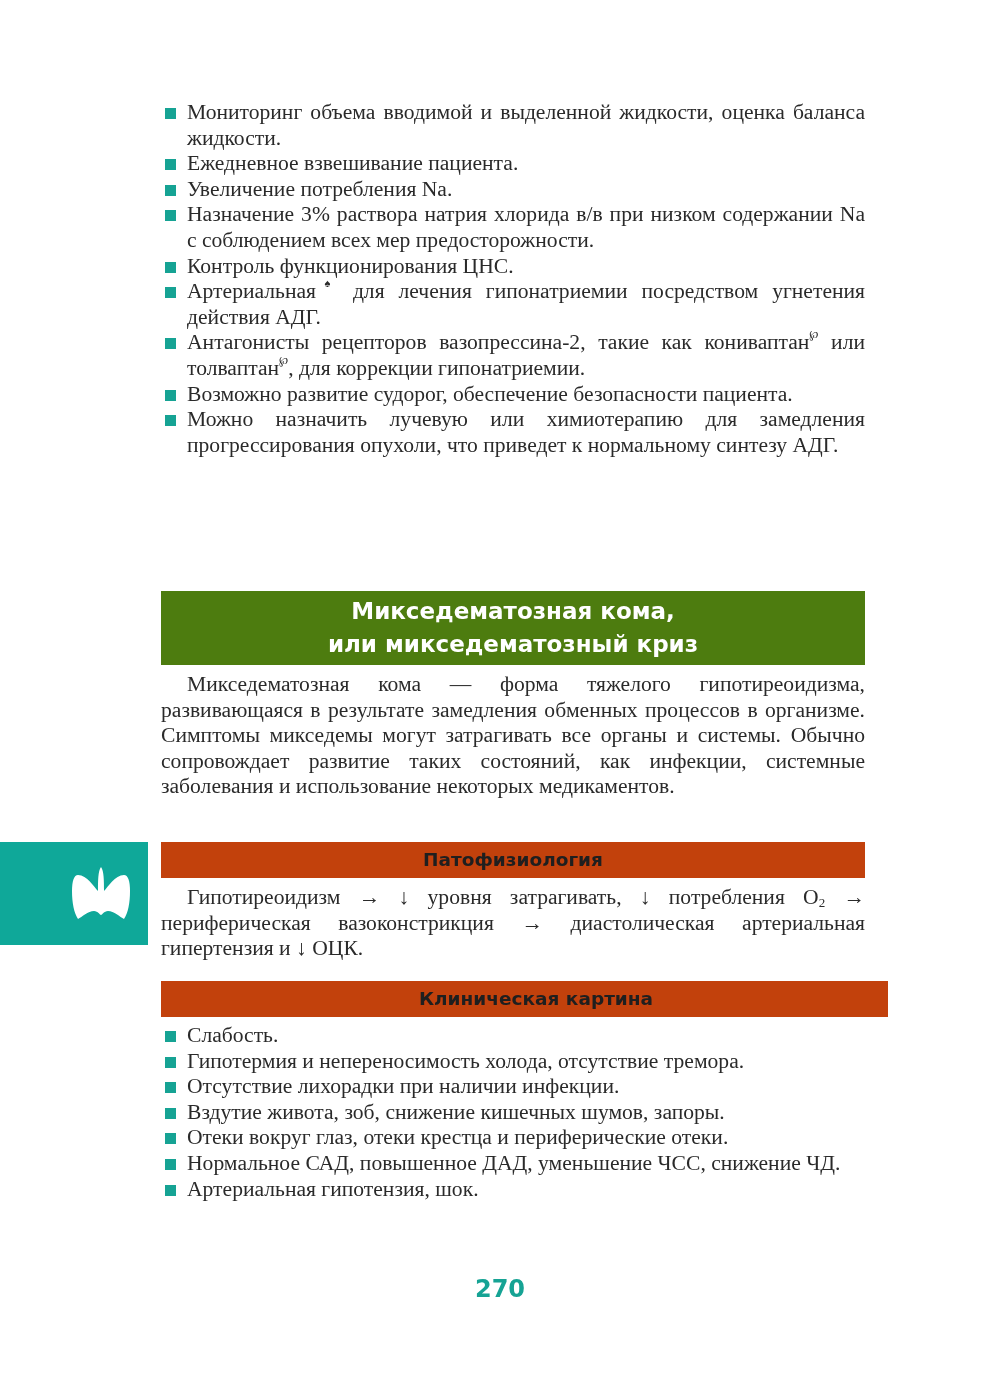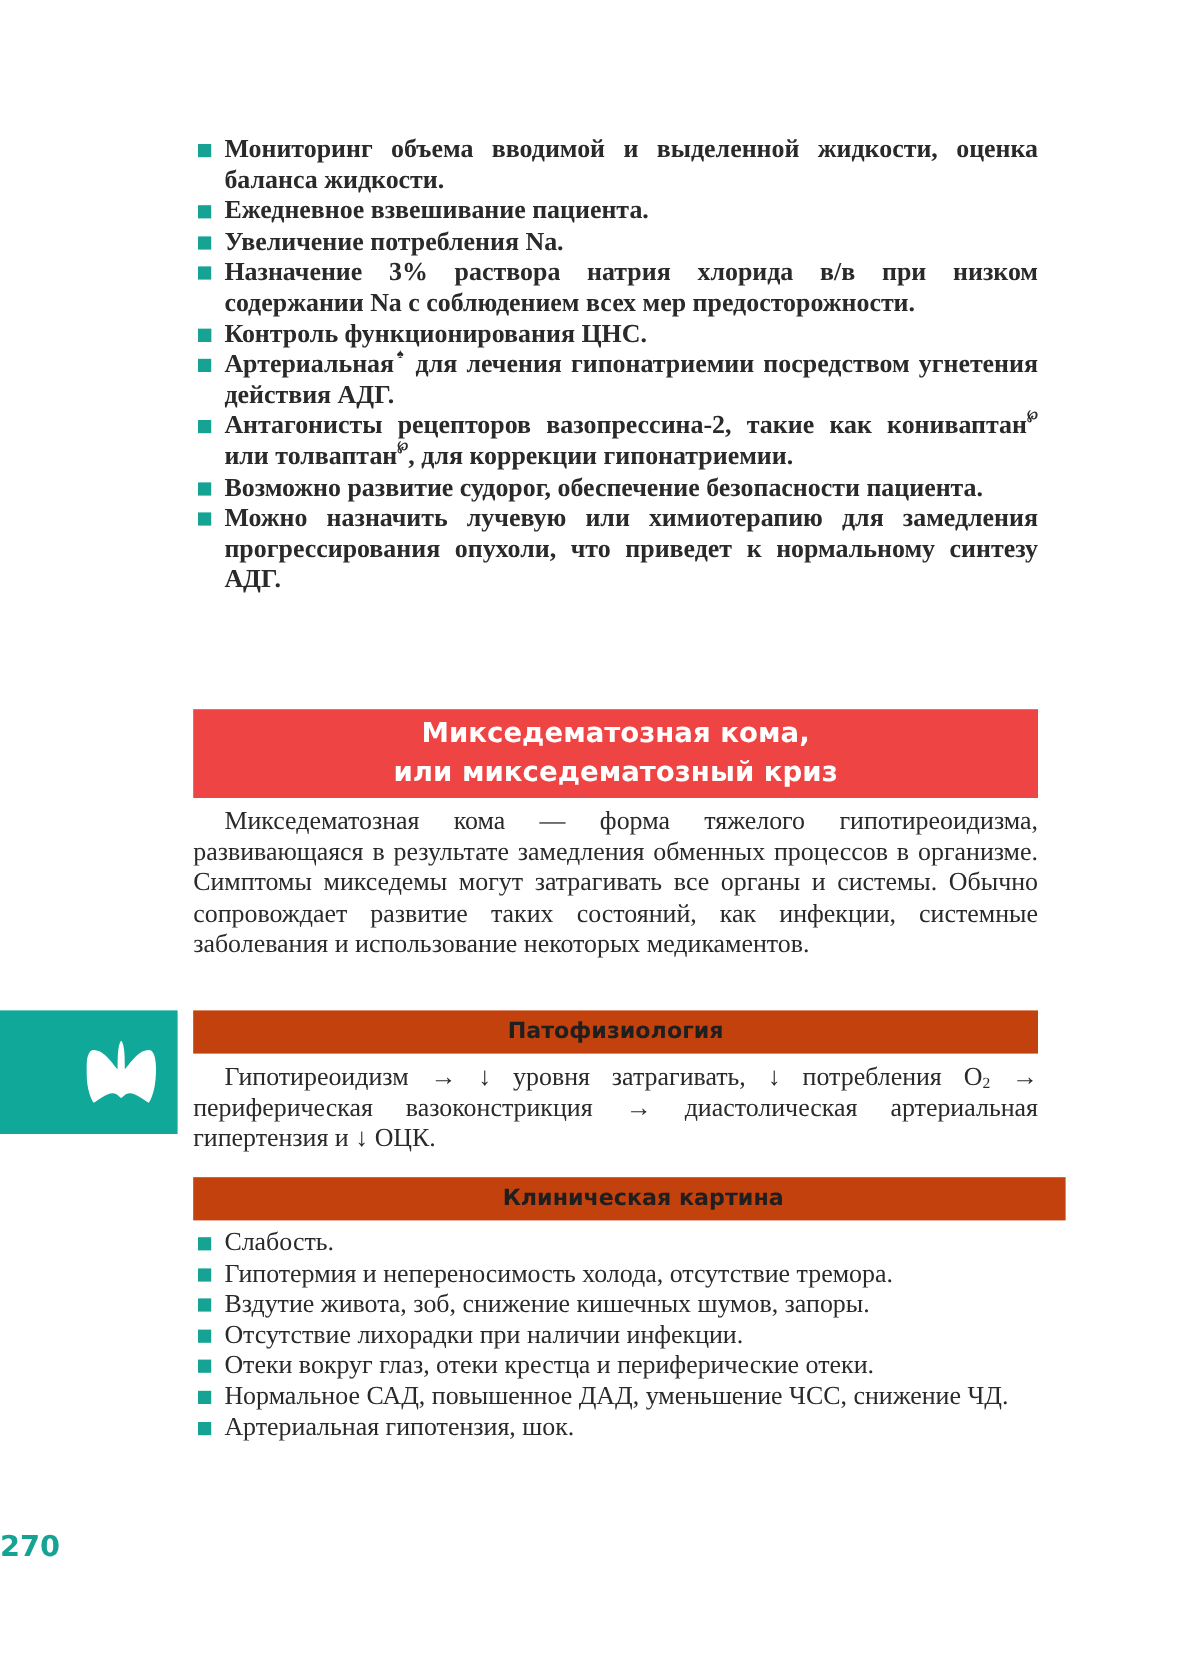--- a/index.html
+++ b/index.html
@@ -6,40 +6,40 @@
   body { width:1000px; height:1393px; position:relative; overflow:hidden;
          font-family:"Liberation Serif", "DejaVu Serif", serif; color:#2a2a2a; }
   .col { position:absolute; left:161px; width:704px; }
   .list { list-style:none; margin:0; padding:0; }
   .list li { position:relative; padding-left:26px; font-size:21.6px; line-height:25.6px;
              text-align:justify; }
   .list li .bullet { position:absolute; left:4px; top:8px; width:11px; height:11px;
                      background:#16a394; display:block; }
   sup.mark { font-size:11px; vertical-align:top; line-height:1; position:relative; top:-1px; }
   .hdr-main { position:absolute; left:161px; width:704px; top:591px; height:74px;
-              background:#ef4444; color:#ffffff; text-align:center;
+              background:#4d7c0f; color:#ffffff; text-align:center;
               font-family:"DejaVu Sans", "Liberation Sans", sans-serif; font-weight:bold;
               font-size:23px; line-height:33px; padding-top:4px; box-sizing:border-box; }
   .hdr-sub { position:absolute; left:161px; width:704px; height:36px;
              background:#c2410c; color:#1f1f1f; text-align:center;
              font-family:"DejaVu Sans", "Liberation Sans", sans-serif; font-weight:bold;
              font-size:18.5px; line-height:36px; }
   .para { position:absolute; left:161px; width:704px; font-size:21.6px; line-height:25.6px;
           text-align:justify; text-indent:26px; margin:0; }
   .thumb { position:absolute; left:0; top:842px; width:148px; height:103px; background:#0fa899; }
   .thumb svg { position:absolute; left:72px; top:25px; }
-  .pagenum { position:absolute; left:0; width:1000px; top:1275px; text-align:left;
+  .pagenum { position:absolute; left:0; width:1000px; top:1275px; text-align:center;
              font-family:"DejaVu Sans", "Liberation Sans", sans-serif; font-weight:bold;
              font-size:24px; color:#16a394; }
   sub { font-size:13px; vertical-align:-3px; line-height:1; }
 </style>
 </head>
 <body>
 
-<div class="col" style="top:112px;font-weight:bold;">
+<div class="col" style="top:100px;">
   <ul class="list">
     <li><span class="bullet"></span><span>Мониторинг объема вводимой и выделенной жидкости, оценка баланса жидкости.</span></li>
     <li><span class="bullet"></span><span>Ежедневное взвешивание пациента.</span></li>
     <li><span class="bullet"></span><span>Увеличение потребления Na.</span></li>
     <li><span class="bullet"></span><span>Назначение 3% раствора натрия хлорида в/в при низком содержании Na с соблюдением всех мер предосторожности.</span></li>
     <li><span class="bullet"></span></li>
     <li><span class="bullet"></span><span>Контроль функционирования ЦНС.</span></li>
     <li><span class="bullet"></span><span>Артериальная</span><sup class="mark">♠</sup><span> для лечения гипонатриемии посредством угнетения действия АДГ.</span></li>
     <li><span class="bullet"></span><span>Антагонисты рецепторов вазопрессина-2, такие как кониваптан</span><sup class="mark">℘</sup><span> или толваптан</span><sup class="mark">℘</sup><span>, для коррекции гипонатриемии.</span></li>
     <li><span class="bullet"></span><span>Возможно развитие судорог, обеспечение безопасности пациента.</span></li>
@@ -61,21 +61,21 @@
 </div>
 
 <div class="hdr-sub" style="top:842px;">Патофизиология</div>
 <p class="para" style="top:885px;"><span>Гипотиреоидизм → ↓ уровня затрагивать, ↓ потребления O</span><sub>2</sub><span> → периферическая вазоконстрикция → диастолическая артериальная гипертензия и ↓ ОЦК.</span></p>
 
 <div class="hdr-sub" style="top:981px;padding-left:23px;">Клиническая картина</div>
 <div class="col" style="top:1023px;">
   <ul class="list">
     <li><span class="bullet"></span><span>Слабость.</span></li>
     <li><span class="bullet"></span><span>Гипотермия и непереносимость холода, отсутствие тремора.</span></li>
+    <li><span class="bullet"></span><span>Отсутствие лихорадки при наличии инфекции.</span></li>
     <li><span class="bullet"></span><span>Вздутие живота, зоб, снижение кишечных шумов, запоры.</span></li>
-    <li><span class="bullet"></span><span>Отсутствие лихорадки при наличии инфекции.</span></li>
     <li><span class="bullet"></span><span>Отеки вокруг глаз, отеки крестца и периферические отеки.</span></li>
     <li><span class="bullet"></span><span>Нормальное САД, повышенное ДАД, уменьшение ЧСС, снижение ЧД.</span></li>
     <li><span class="bullet"></span><span>Артериальная гипотензия, шок.</span></li>
   </ul>
 </div>
 
 <div class="pagenum">270</div>
 
 </body></html>

